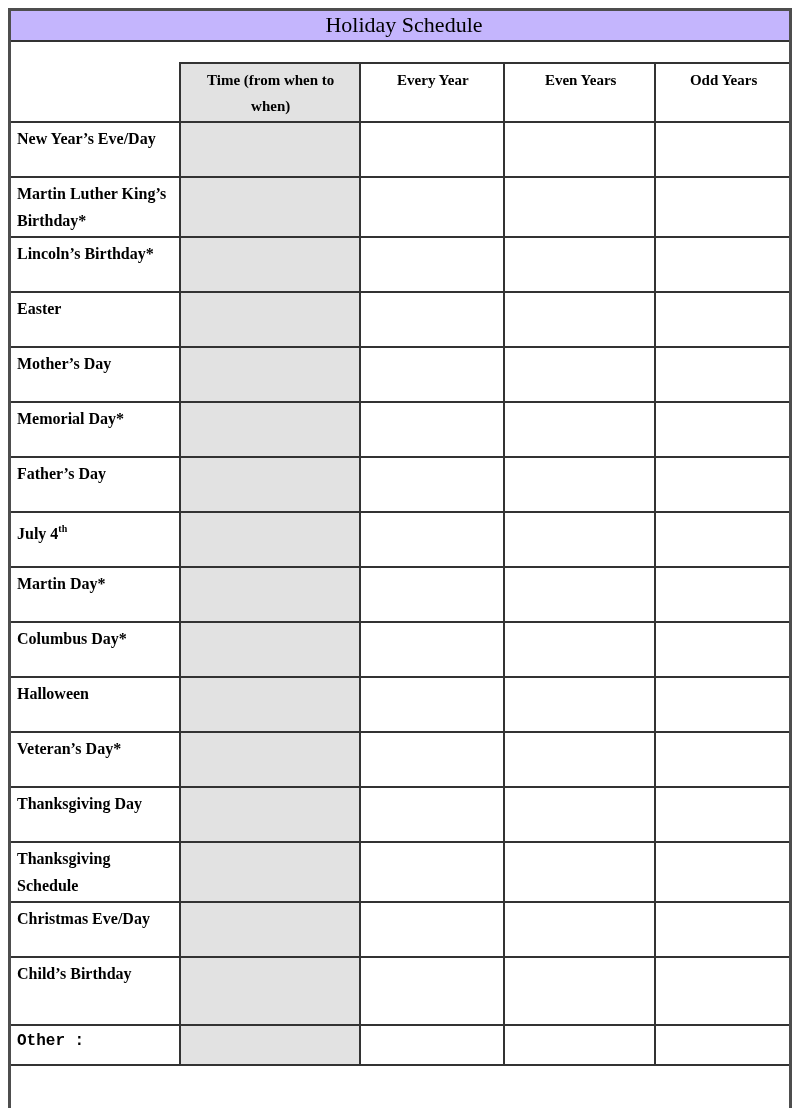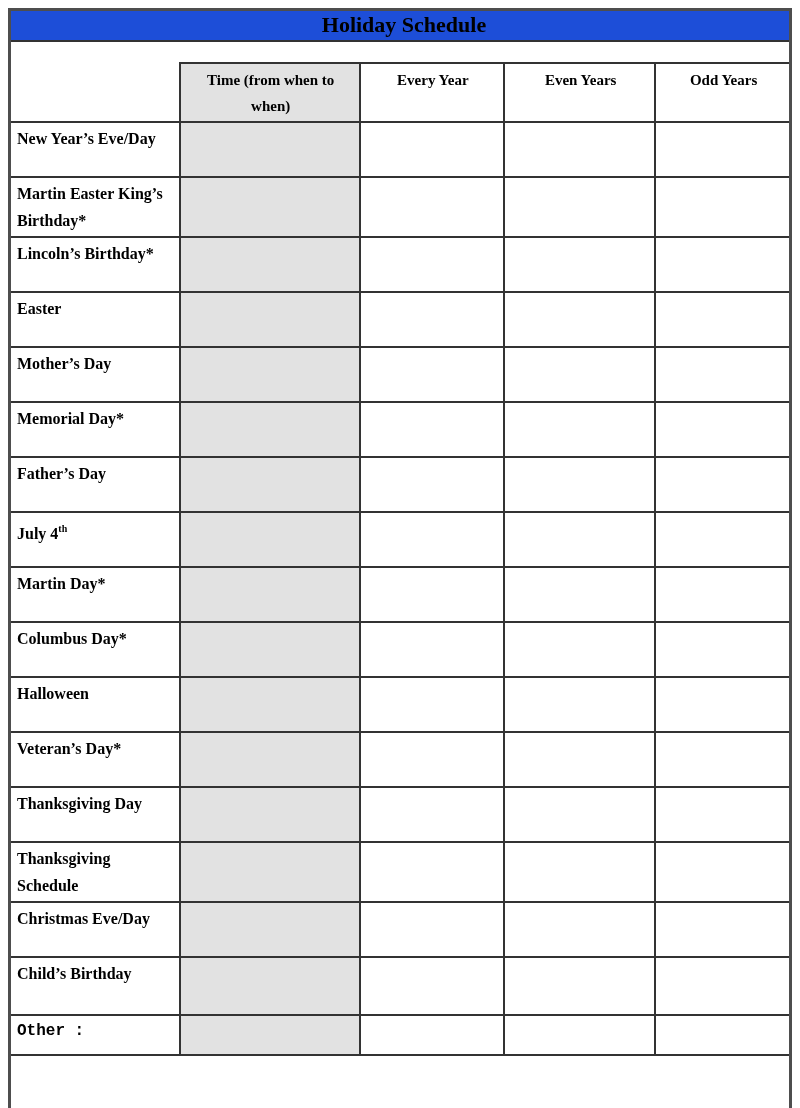--- a/index.html
+++ b/index.html
@@ -19,24 +19,24 @@
     overflow: hidden;
   }
   .frame {
     border: 3px solid #4e4e4e;
     border-bottom: none;
     height: 100%;
     box-sizing: border-box;
     overflow: hidden;
   }
   .title-bar {
-    background: #1d4ed8;
+    background: #c4b5fd;
     border-bottom: 2px solid #333333;
     text-align: center;
-    font-weight: bold;
+    font-weight: normal;
     font-size: 22px;
     line-height: 24px;
     padding: 2px 0 3px 8px;
   }
   .gap-band {
     height: 20px;
     background: #ffffff;
   }
   table.schedule {
     width: 100%;
@@ -59,21 +59,21 @@
   }
   td.shaded { background: #e2e2e2; }
   tr.header-row { height: 53px; }
   tr.header-row td {
     text-align: center;
     font-size: 15px;
     line-height: 26px;
     padding-top: 3px;
   }
   tr.data-row { height: 55px; padding-left: 11px; }
-  tr.row-child { height: 58px; }
+  tr.row-child { height: 68px; }
   tr.row-other { height: 40px; font-family: Liberation Mono, monospace; }
   td.name-cell {
     font-size: 16px;
     line-height: 27px;
     padding: 2px 3px 2px 6px;
   }
   .sup {
     font-size: 10px;
     vertical-align: 7px;
     letter-spacing: 0;
@@ -108,21 +108,21 @@
 
         <tr class="data-row">
           <td class="name-cell">New Year’s Eve/Day</td>
           <td class="shaded"></td>
           <td></td>
           <td></td>
           <td></td>
         </tr>
 
         <tr class="data-row">
-          <td class="name-cell">Martin Easter King’s Birthday*</td>
+          <td class="name-cell">Martin Luther King’s Birthday*</td>
           <td class="shaded"></td>
           <td></td>
           <td></td>
           <td></td>
         </tr>
 
         <tr class="data-row">
           <td class="name-cell">Lincoln’s Birthday*</td>
           <td class="shaded"></td>
           <td></td>

